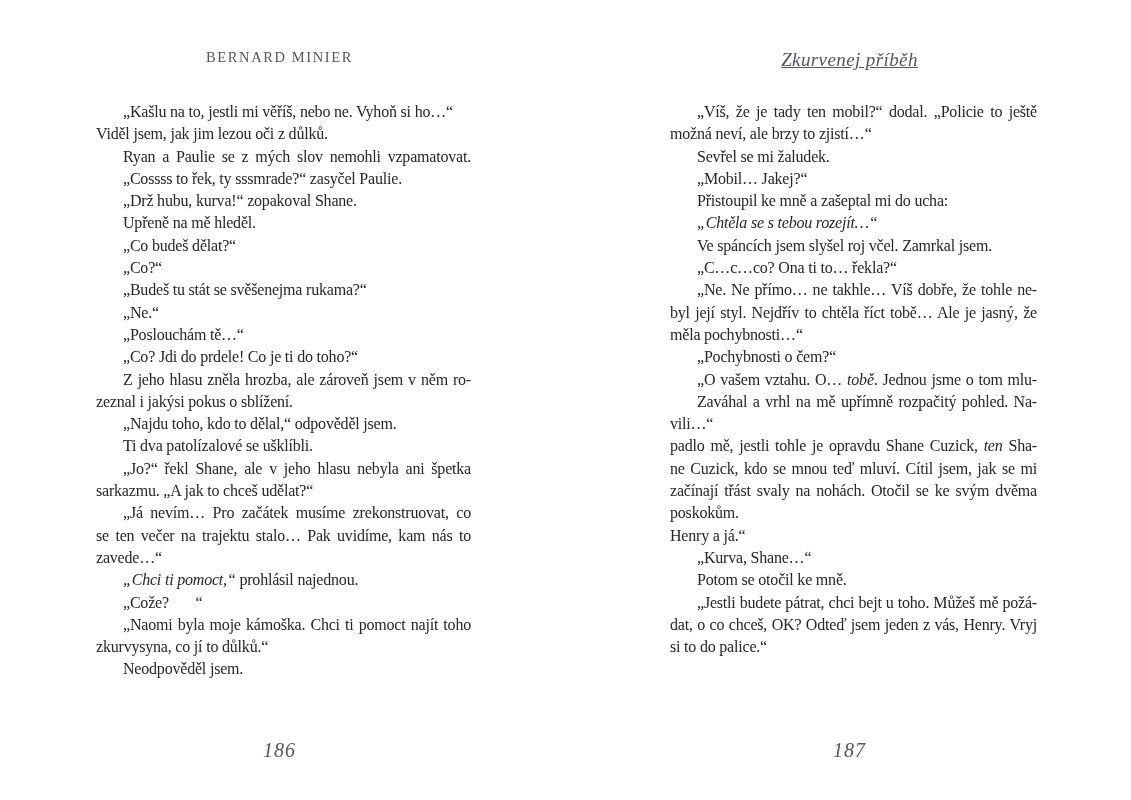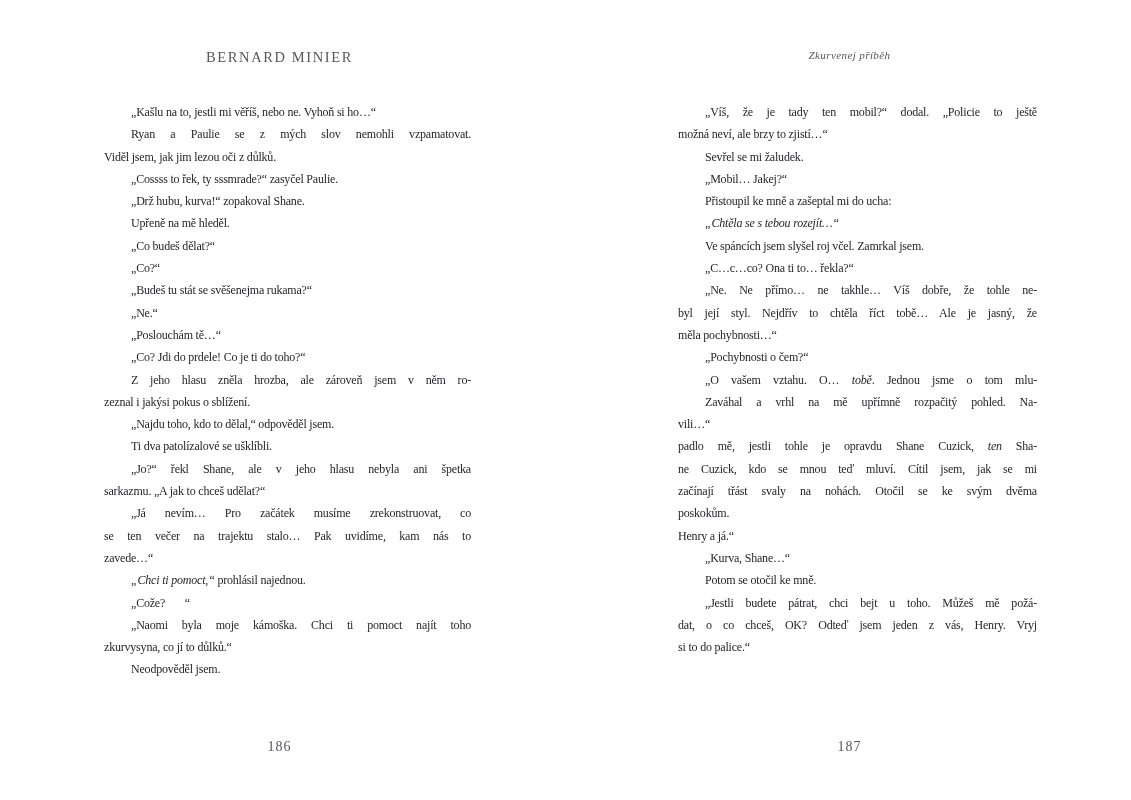--- a/index.html
+++ b/index.html
@@ -21,55 +21,57 @@
 
   .running-header {
     position: absolute; top: 49px; left: 0; right: 0;
     text-align: center;
     font-size: 14.5px;
     letter-spacing: 1.6px;
     color: var(--muted);
   }
   .page.right .running-header {
     font-style: italic;
-    font-size: 11px;
+    font-size: 19px;
     letter-spacing: 0.4px;
+    text-decoration: underline;
   }
 
   .textblock {
-    position: absolute; top: 101px; left: 16px; right: 0;
-    font-size: 12px;
+    position: absolute; top: 101px; left: 8px; right: 0;
+    font-size: 16px;
     line-height: 22.3px;
     letter-spacing: -0.2px;
     color: var(--ink);
   }
   .ln { height: 22.3px; overflow: hidden; white-space: nowrap; }
   .ln.jst { white-space: normal; text-align: justify; text-align-last: justify; }
   .ln.ind { padding-left: 27px; }
   .it { font-style: italic; margin-top: 20px; }
 
   .page-number {
     position: absolute; top: 739px; left: 0; right: 0;
     text-align: center;
-    font-size: 14px;
+    font-size: 20px;
     letter-spacing: 1px;
     color: var(--muted);
+    font-style: italic;
   }
 </style>
 </head>
 <body style="background: rgb(255, 255, 255);">
 
 <div class="spread">
 
   <section class="page left">
     <div class="running-header">BERNARD MINIER</div>
     <div class="textblock">
         <div class="ln ind"><span>„Kašlu na to, jestli mi věříš, nebo ne. Vyhoň si ho…“</span></div>
+        <div class="ln"><span>Viděl jsem, jak jim lezou oči z důlků.</span></div>
         <div class="ln ind jst"><span>Ryan a Paulie se z mých slov nemohli vzpamatovat.</span></div>
-        <div class="ln"><span>Viděl jsem, jak jim lezou oči z důlků.</span></div>
         <div class="ln ind"><span>„Cossss to řek, ty sssmrade?“ zasyčel Paulie.</span></div>
         <div class="ln ind"><span>„Drž hubu, kurva!“ zopakoval Shane.</span></div>
         <div class="ln ind"><span>Upřeně na mě hleděl.</span></div>
         <div class="ln ind"><span>„Co budeš dělat?“</span></div>
         <div class="ln ind"><span>„Co?“</span></div>
         <div class="ln ind"><span>„Budeš tu stát se svěšenejma rukama?“</span></div>
         <div class="ln ind"><span>„Ne.“</span></div>
         <div class="ln ind"><span>„Poslouchám tě…“</span></div>
         <div class="ln ind"><span>„Co? Jdi do prdele! Co je ti do toho?“</span></div>
         <div class="ln ind jst"><span>Z jeho hlasu zněla hrozba, ale zároveň jsem v něm ro-</span></div>

